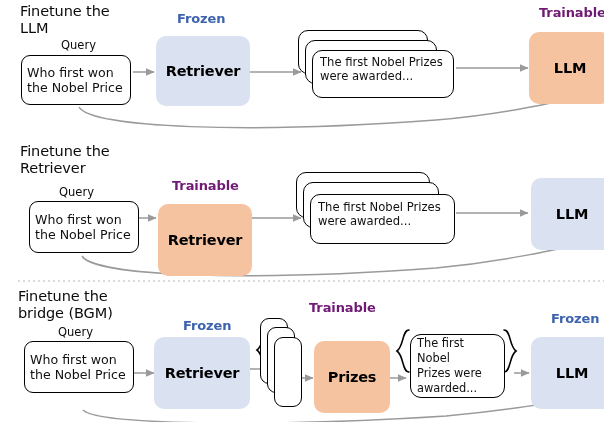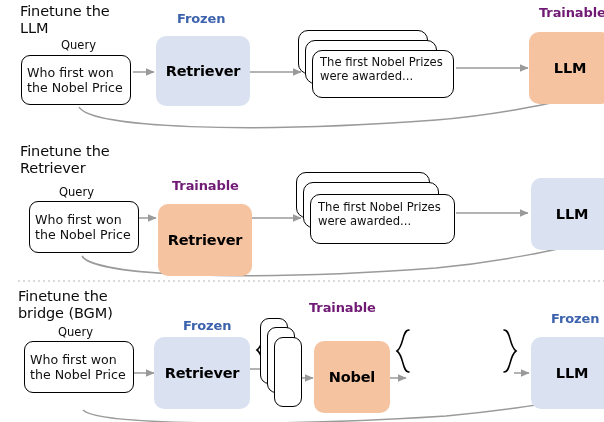--- a/index.html
+++ b/index.html
@@ -235,18 +235,21 @@
 the Nobel Price</div>
 
   <div class="modbox frozen" style="left:138px; top:337px; width:96px; height:72px;">Retriever</div>
 
   <div class="docstack" style="left:237px; top:318px; width:50px; height:100px;">
     <div class="vdoc" style="left:7px; top:0px; width:28px; height:66px;"></div>
     <div class="vdoc" style="left:14px; top:9px; width:28px; height:66px;"></div>
     <div class="vdoc" style="left:21px; top:19px; width:28px; height:70px;"></div>
   </div>
 
-  <div class="modbox trainable" style="left:298px; top:341px; width:76px; height:72px;">Nobel</div>
-
+  <div class="modbox trainable" style="left:298px; top:341px; width:76px; height:72px;">Prizes</div>
+
+  <div class="tdoc" style="left:394px; top:334px; width:95px; height:64px;">The first Nobel
+Prizes were
+awarded...</div>
 
   <div class="modbox frozen" style="left:515px; top:337px; width:82px; height:72px;">LLM</div>
 
 </div>
 
 </body></html>

